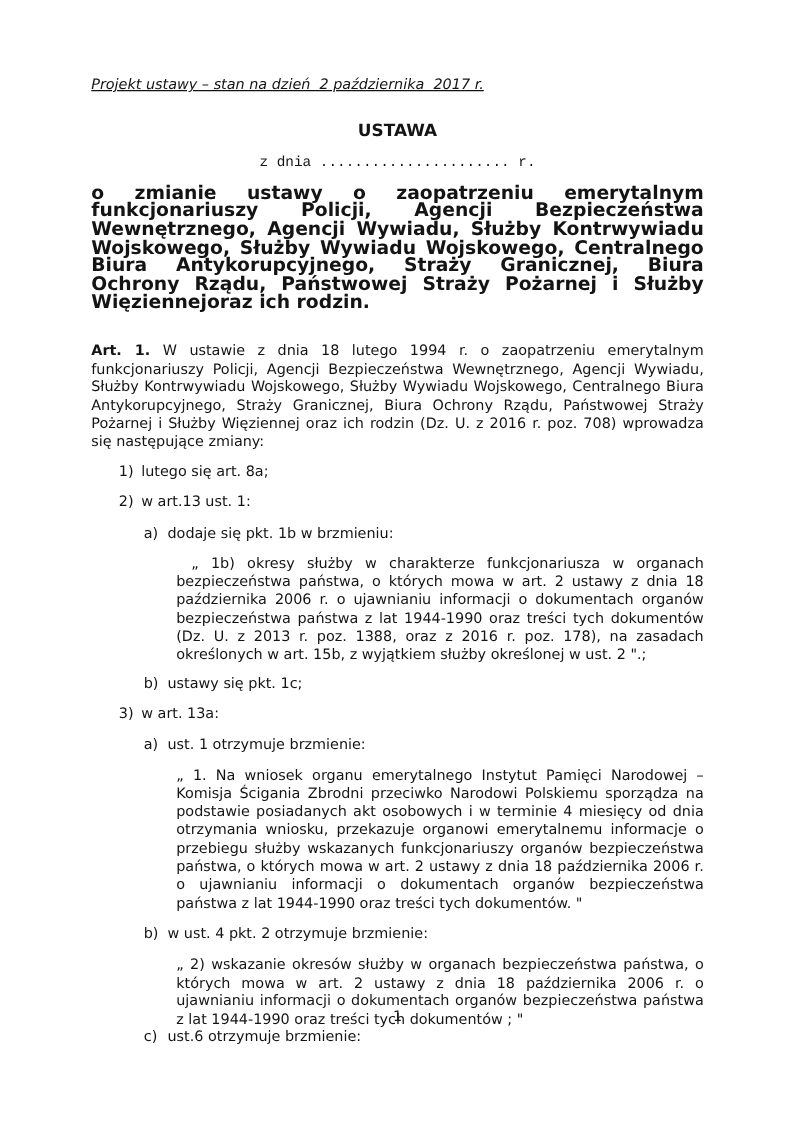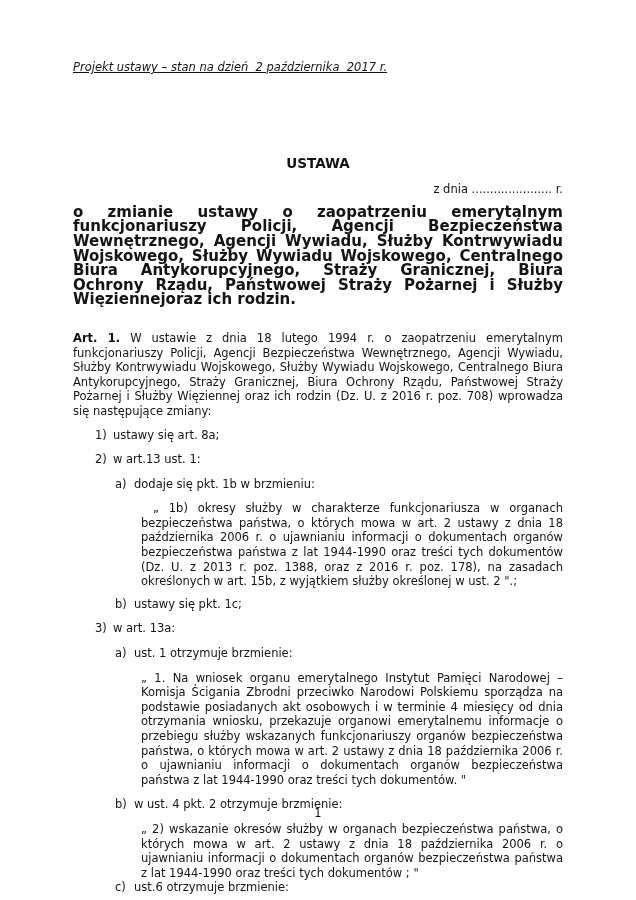--- a/index.html
+++ b/index.html
@@ -6,22 +6,22 @@
   .page {
     width:636px; height:900px; position:relative; background:#ffffff;
     font-family:"DejaVu Sans","Liberation Sans",sans-serif;
     font-size:11.5px; line-height:14.6px; color:#141414;
     overflow:hidden;
   }
   .content { position:absolute; left:73px; right:73px; top:60px; }
   .header-note {
     font-style:italic; text-decoration:underline; white-space:pre-wrap;
   }
-  .title { text-align:center; font-weight:bold; font-size:13.5px; margin-top:81px; }
-  .dateline { text-align:right; margin-top:12px; }
+  .title { text-align:center; font-weight:bold; font-size:13.5px; margin-top:23px; }
+  .dateline { text-align:center; margin-top:12px;font-family:Liberation Mono, monospace; }
   .subject { font-weight:bold; text-align:justify; margin-top:8px; font-size:15px; }
   .art { text-align:justify; margin-top:24px; }
   .art .lbl { font-weight:bold; }
   .row { position:relative; margin-top:10px; }
   .row .mk { position:absolute; top:0; }
   .l1 { padding-left:40px; }
   .l1 .mk { left:22px; }
   .l2 { padding-left:61px; }
   .l2 .mk { left:42px; }
   .quote { margin-left:68px; text-align:justify; margin-top:10px; }
@@ -42,21 +42,21 @@
     <div class="title">USTAWA</div>
 
     <div class="dateline">z dnia ...................... r.</div>
 
     <div class="subject">o zmianie ustawy o zaopatrzeniu emerytalnym funkcjonariuszy Policji, Agencji Bezpieczeństwa Wewnętrznego, Agencji Wywiadu, Służby Kontrwywiadu Wojskowego, Służby Wywiadu Wojskowego, Centralnego Biura Antykorupcyjnego, Straży Granicznej, Biura Ochrony Rządu, Państwowej Straży Pożarnej i Służby Więziennejoraz ich rodzin.</div>
 
     <div class="art"><span class="lbl">Art. 1.</span><span> W ustawie z dnia 18 lutego 1994 r. o zaopatrzeniu emerytalnym funkcjonariuszy Policji, Agencji Bezpieczeństwa Wewnętrznego, Agencji Wywiadu, Służby Kontrwywiadu Wojskowego, Służby Wywiadu Wojskowego, Centralnego Biura Antykorupcyjnego, Straży Granicznej, Biura Ochrony Rządu, Państwowej Straży Pożarnej i Służby Więziennej oraz ich rodzin (Dz. U. z 2016 r. poz. 708) wprowadza się następujące zmiany:</span></div>
 
     <div class="row l1 m9">
       <span class="mk">1)</span>
-      <span>ustawy się art. 8a;</span>
+      <span>lutego się art. 8a;</span>
     </div>
 
     <div class="row l1">
       <span class="mk">2)</span>
       <span>w art.13 ust. 1:</span>
     </div>
 
     <div class="row l2">
       <span class="mk">a)</span>
       <span>dodaje się pkt. 1b w brzmieniu:</span>

